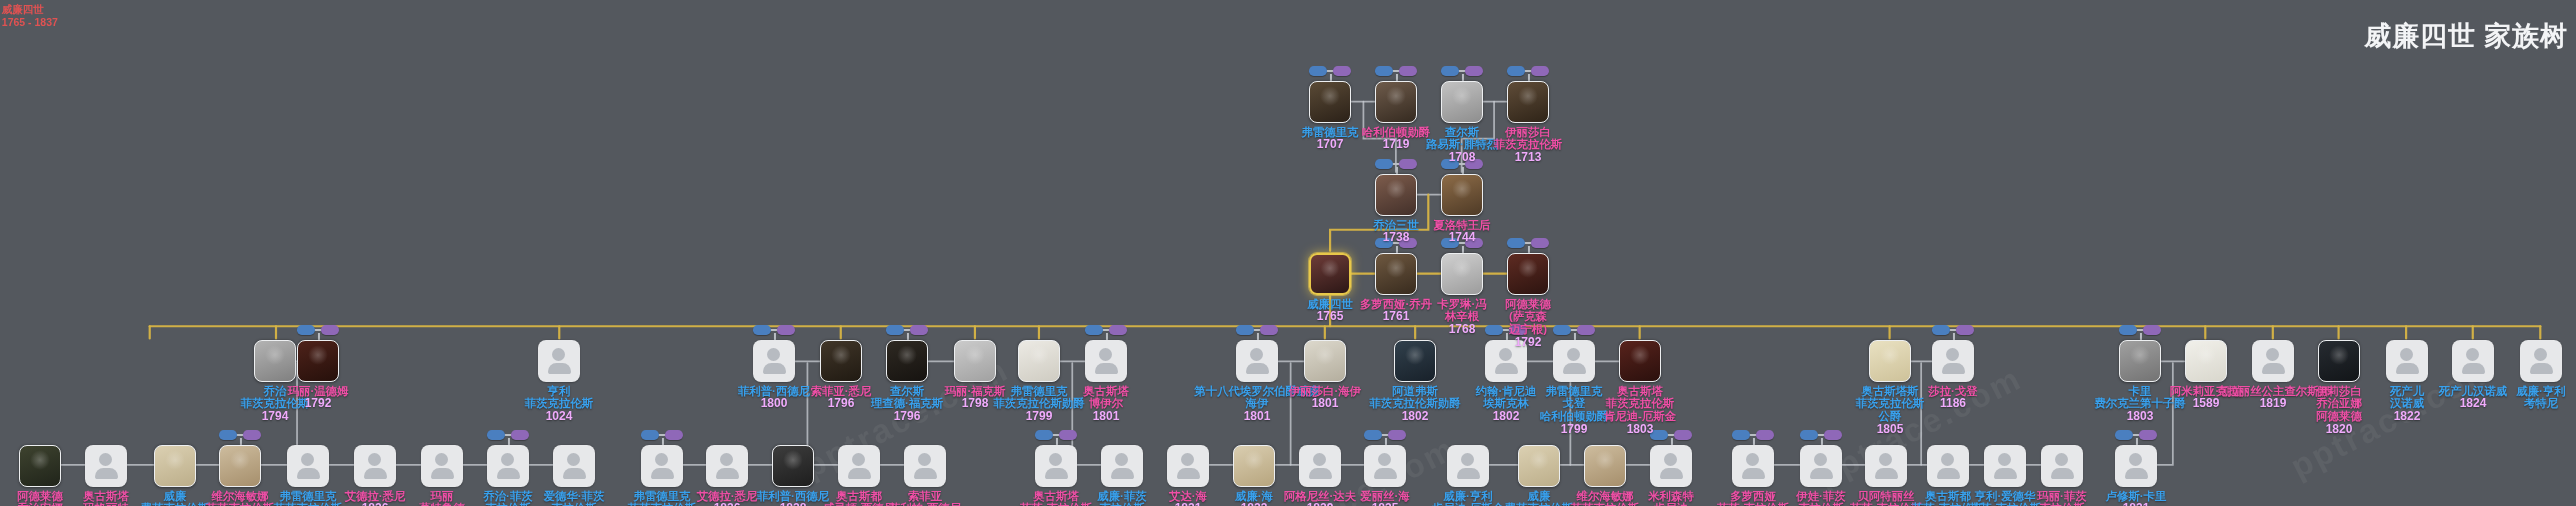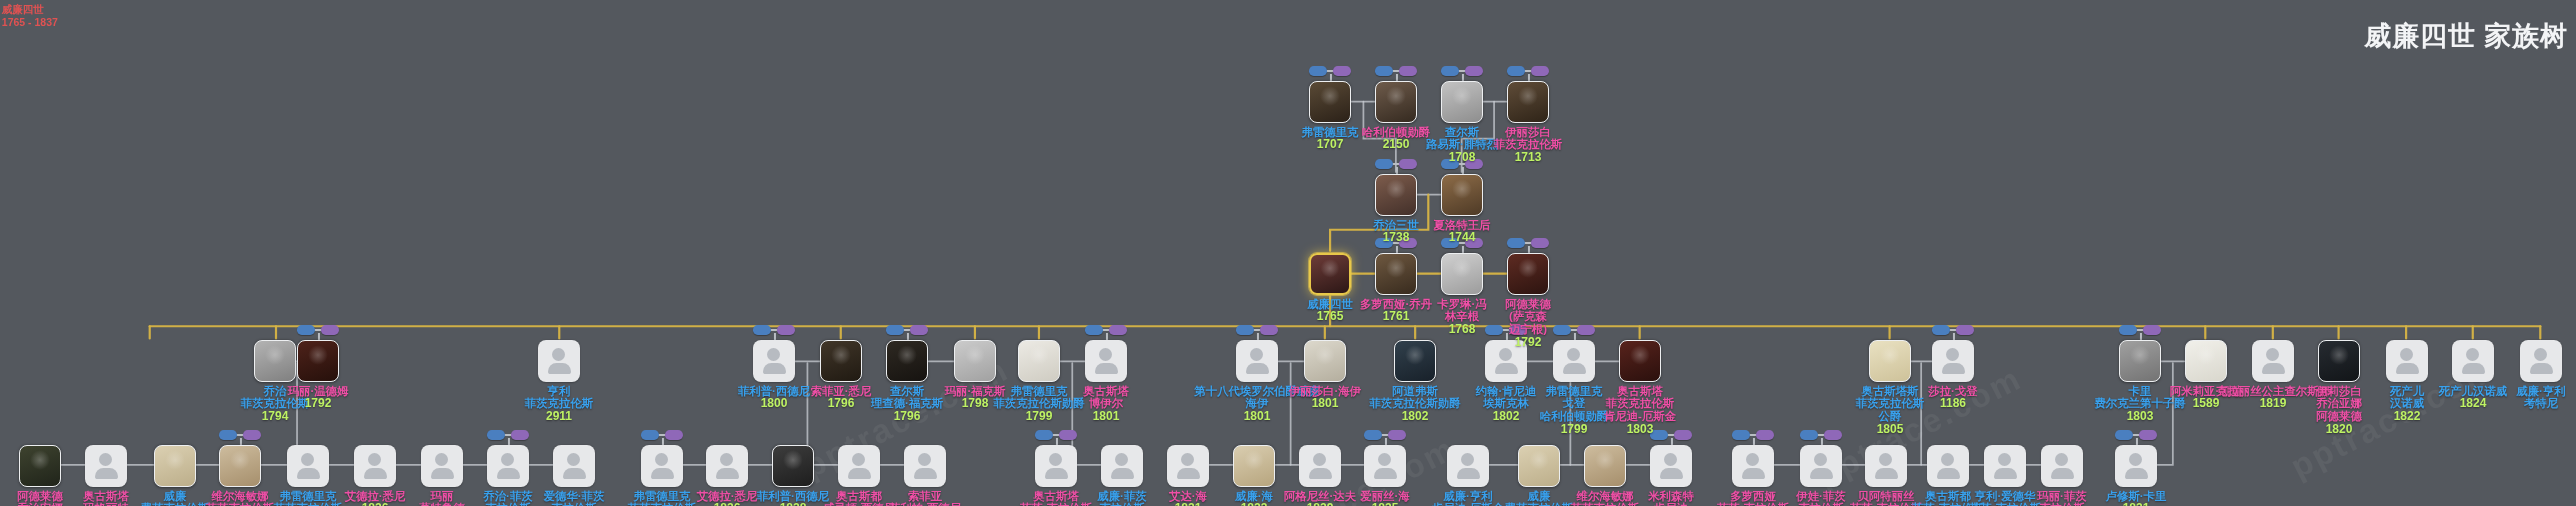--- a/index.html
+++ b/index.html
@@ -21,21 +21,21 @@
   .thumb{width:42px;height:42px;border-radius:8px;flex:none;box-sizing:border-box;position:relative;z-index:2;cursor:pointer;}
   .thumb.photo{border:1.8px solid #edeff1;box-shadow:0 0.9px 2.6px rgba(0,0,0,.4);}
   .thumb.ph{background:#e7e8ea;box-shadow:0 0.9px 1.8px rgba(0,0,0,.25);}
   .thumb.hl{border:2.6px solid #e8c84a;box-shadow:0 0 0 0.9px rgba(232,200,74,.6),0 0 10.5px rgba(232,200,74,.7);}
   .ph-head{position:absolute;left:50%;top:8px;width:13px;height:13px;margin-left:-6.6px;border-radius:50%;background:#b7bbc1;}
   .ph-body{position:absolute;left:50%;bottom:8px;width:23px;height:11.4px;margin-left:-11.4px;border-radius:11.4px 11.4px 3.5px 3.5px;background:#b7bbc1;}
   .lbls{margin-top:2.6px;text-align:center;z-index:3;position:relative;}
   .nm{font-size:11.4px;font-weight:700;line-height:1.12;white-space:nowrap;text-shadow:0 0.9px 1.8px rgba(0,0,0,.45);}
   .nm.m{color:#38a1ee;}
   .nm.f{color:#ef4fa6;}
-  .yr{font-size:12px;font-weight:700;color:#bef264;line-height:1.15;white-space:nowrap;text-shadow:0 0.9px 1.8px rgba(0,0,0,.45);}
+  .yr{font-size:12px;font-weight:700;color:#f0abfc;line-height:1.15;white-space:nowrap;text-shadow:0 0.9px 1.8px rgba(0,0,0,.45);}
   
   .pills{position:absolute;top:-15px;left:0;transform:translateX(-50%);display:flex;gap:5.3px;align-items:center;z-index:1;}
   .pills::before{content:"";position:absolute;left:3.5px;right:3.5px;top:50%;height:1.8px;margin-top:-0.9px;background:#b9bdc3;z-index:-1;}
   .pills::after{content:"";position:absolute;left:50%;top:8px;width:1.8px;height:7px;background:#b9bdc3;z-index:-1;}
   .pill{width:18.4px;height:9.7px;border-radius:4.8px;flex:none;cursor:pointer;box-shadow:0 0.9px 0.9px rgba(0,0,0,.3);}
   .pill.blue{background:#4a7fc0;}
   .pill.purple{background:#8f68b8;}
 </style>
 </head>
 <body>
@@ -115,21 +115,21 @@
         </div>
       </div>
       <div class="node" style="left: 1396px; top: 81px;">
         <div class="pills">
           <span class="pill blue"></span>
           <span class="pill purple"></span>
         </div>
         <div class="thumb photo" style="background: radial-gradient(circle at 50% 35%, rgba(255, 255, 255, 0.25), rgba(255, 255, 255, 0) 30%), linear-gradient(160deg, rgb(110, 91, 75), rgb(53, 42, 32));"></div>
         <div class="lbls">
           <div class="nm f">哈利伯顿勋爵</div>
-          <div class="yr">2150</div>
+          <div class="yr">1719</div>
         </div>
       </div>
       <div class="node" style="left: 1462px; top: 81px;">
         <div class="pills">
           <span class="pill blue"></span>
           <span class="pill purple"></span>
         </div>
         <div class="thumb photo" style="background: radial-gradient(circle at 50% 35%, rgba(255, 255, 255, 0.25), rgba(255, 255, 255, 0) 30%), linear-gradient(160deg, rgb(194, 194, 194), rgb(142, 142, 142));"></div>
         <div class="lbls">
           <div class="nm m">查尔斯</div>
@@ -234,21 +234,21 @@
         </div>
       </div>
       <div class="node" style="left: 559px; top: 340px;">
         <div class="thumb ph">
           <span class="ph-head"></span>
           <span class="ph-body"></span>
         </div>
         <div class="lbls">
           <div class="nm m">亨利</div>
           <div class="nm m">菲茨克拉伦斯</div>
-          <div class="yr">2911</div>
+          <div class="yr">1024</div>
         </div>
       </div>
       <div class="node" style="left: 774px; top: 340px;">
         <div class="pills">
           <span class="pill blue"></span>
           <span class="pill purple"></span>
         </div>
         <div class="thumb ph">
           <span class="ph-head"></span>
           <span class="ph-body"></span>

